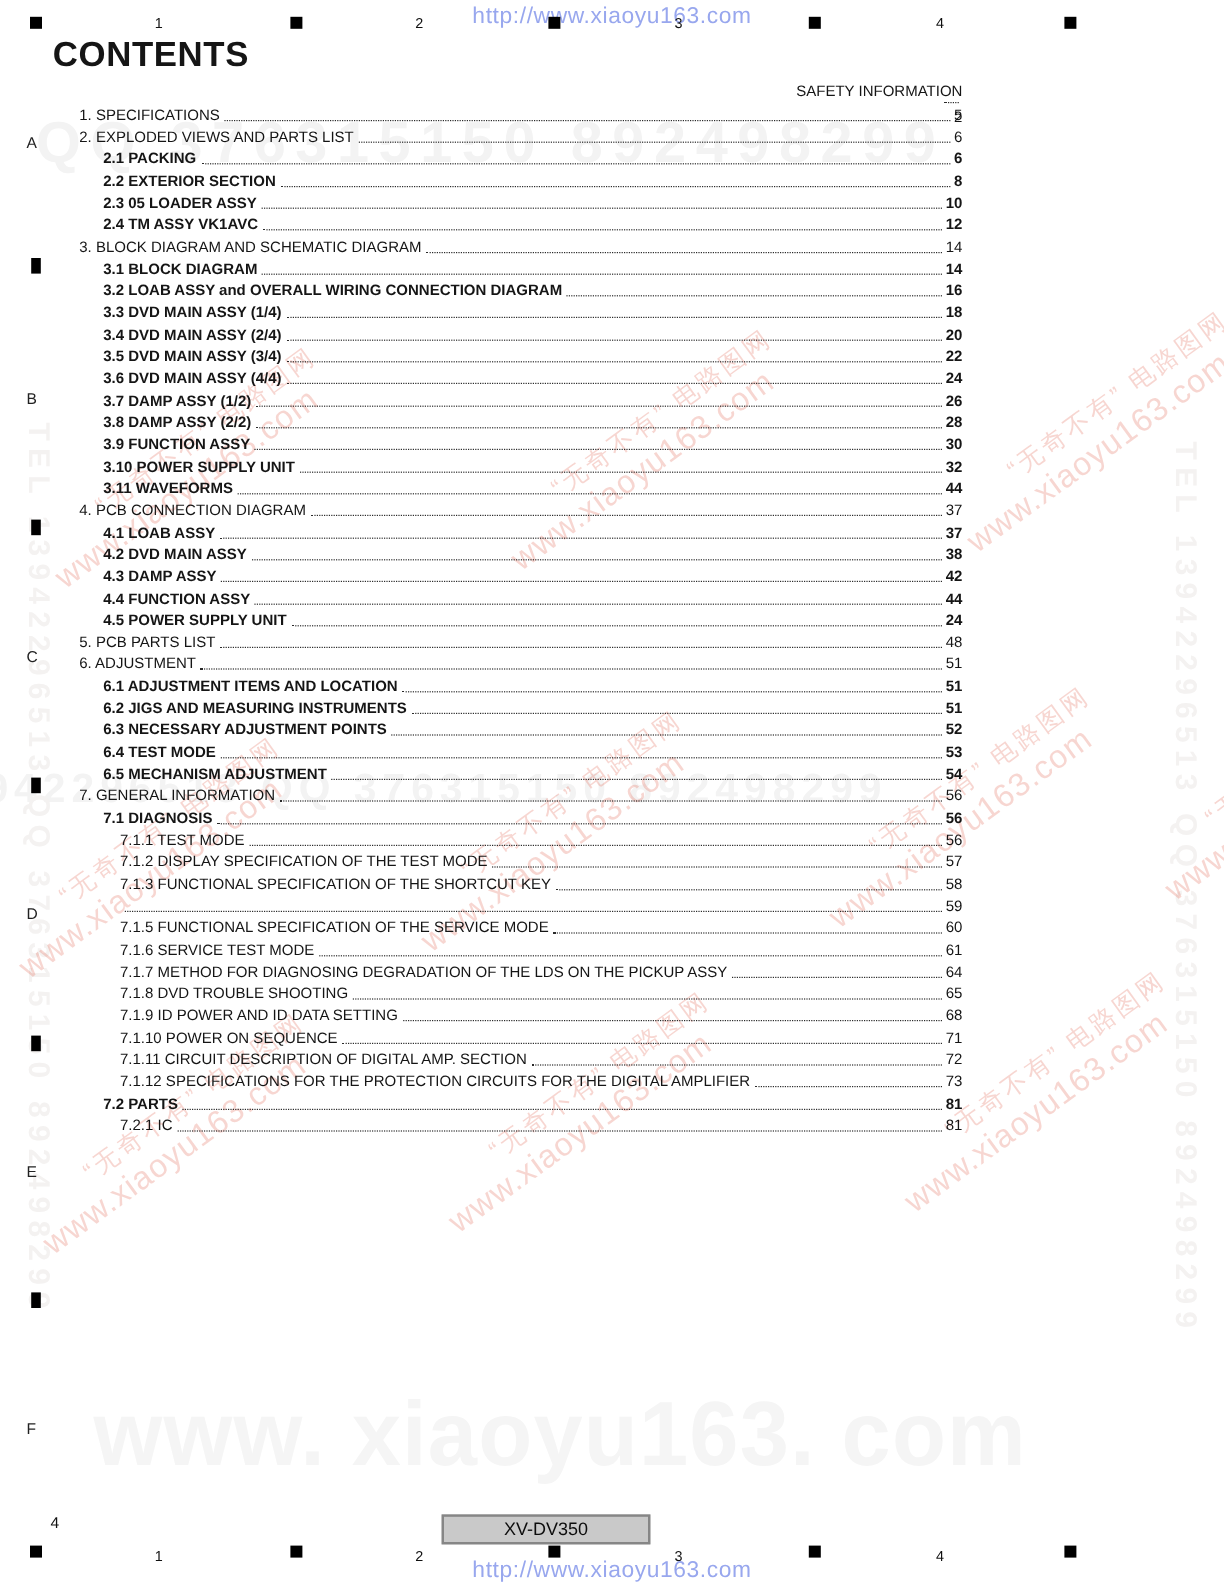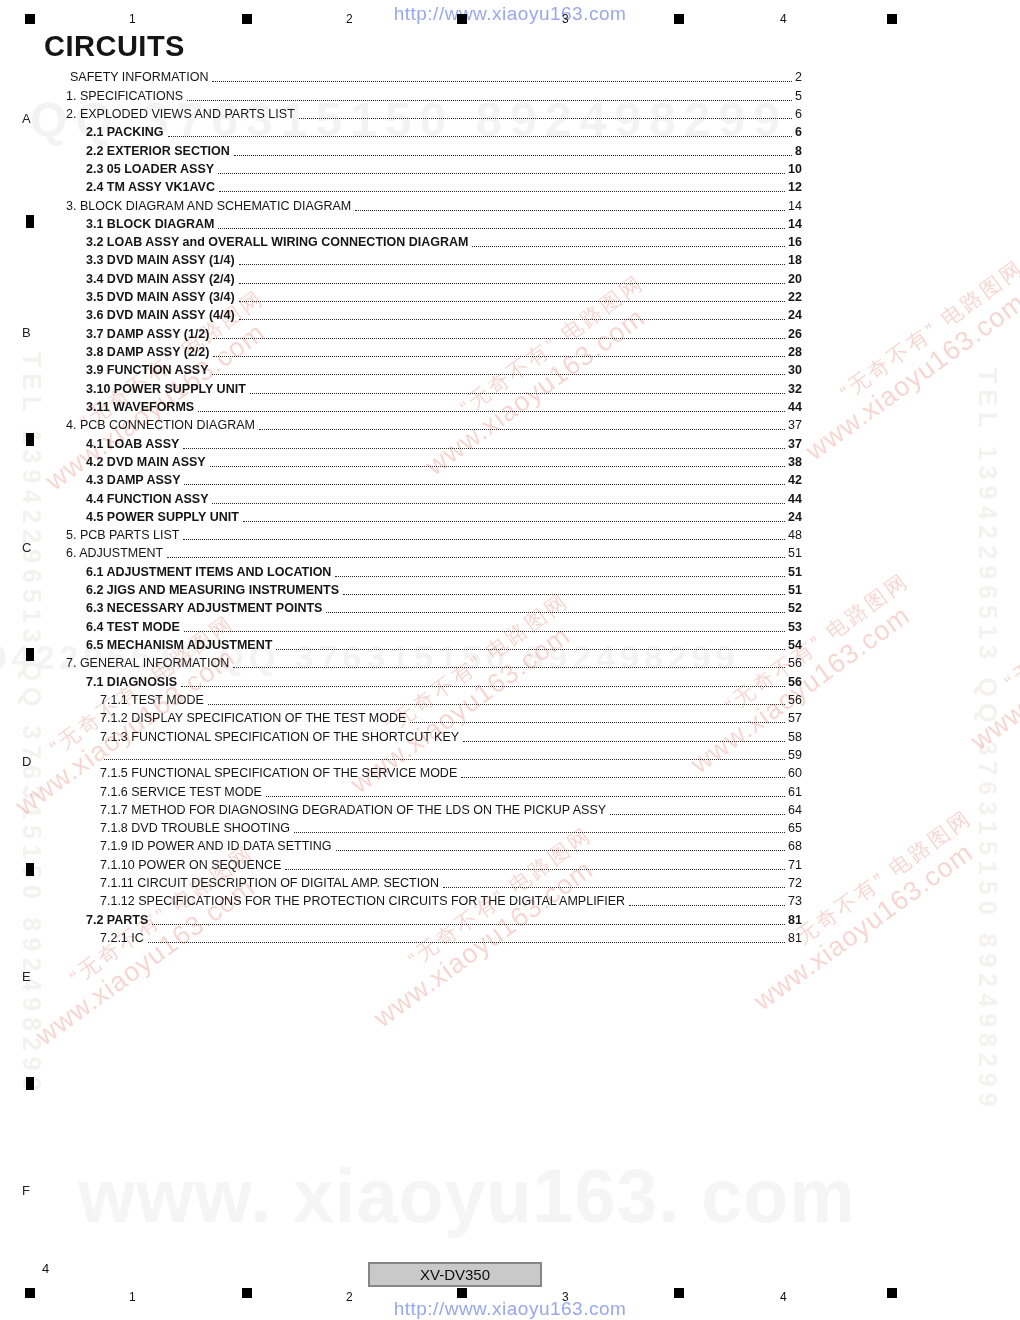--- a/index.html
+++ b/index.html
@@ -37,21 +37,21 @@
     font-size:15px; color:#0d0d0d;
   }
   
   .title { position:absolute; left:44px; top:30px; font-size:29px; font-weight:bold; letter-spacing:0.5px; color:#151515; }
   #toc { position:absolute; left:66px; top:68px; width:736px; }
   .toc-row { display:flex; align-items:flex-end; height:18.32px; font-size:12.5px; color:#151515; }
   .toc-row .lbl { white-space:nowrap; line-height:17px; }
   .toc-row .leader { flex:1; border-bottom:1.5px dotted #2a2a2a; margin:0 3px 4px 4px; min-width:12px; }
   .toc-row .pg { white-space:nowrap; line-height:17px; }
   .ind-0 { padding-left:0; }
-  .ind-s { padding-left:4px; }
+  .ind-s { padding-left:4px;flex-direction:column; }
   .ind-1 { padding-left:20px;font-weight:bold; }
   .ind-2 { padding-left:34px; }
 </style>
 </head>
 <body>
 
 <div id="page">
 
   <div class="wm wm-gray-top">QQ 376315150  892498299</div>
   <div class="wm wm-gray-mid">13942296513  QQ 376315150  892498299</div>
@@ -121,21 +121,21 @@
       <div class="side-letter" style="top: 754px;">D</div>
       <div class="side-letter" style="top: 969px;">E</div>
       <div class="side-letter" style="top: 1183px;">F</div>
       <div class="sq sq-side" style="left: 26px; top: 215px;"></div>
       <div class="sq sq-side" style="left: 26px; top: 433px;"></div>
       <div class="sq sq-side" style="left: 26px; top: 648px;"></div>
       <div class="sq sq-side" style="left: 26px; top: 863px;"></div>
       <div class="sq sq-side" style="left: 26px; top: 1077px;"></div>
     </div>
 
-  <div class="title">CIRCUITS</div>
+  <div class="title">CONTENTS</div>
   <div id="toc">
       <div class="toc-row ind-s">
         <span class="lbl">SAFETY INFORMATION</span>
         <span class="leader"></span>
         <span class="pg">2</span>
       </div>
       <div class="toc-row ind-0">
         <span class="lbl">1. SPECIFICATIONS</span>
         <span class="leader"></span>
         <span class="pg">5</span>

